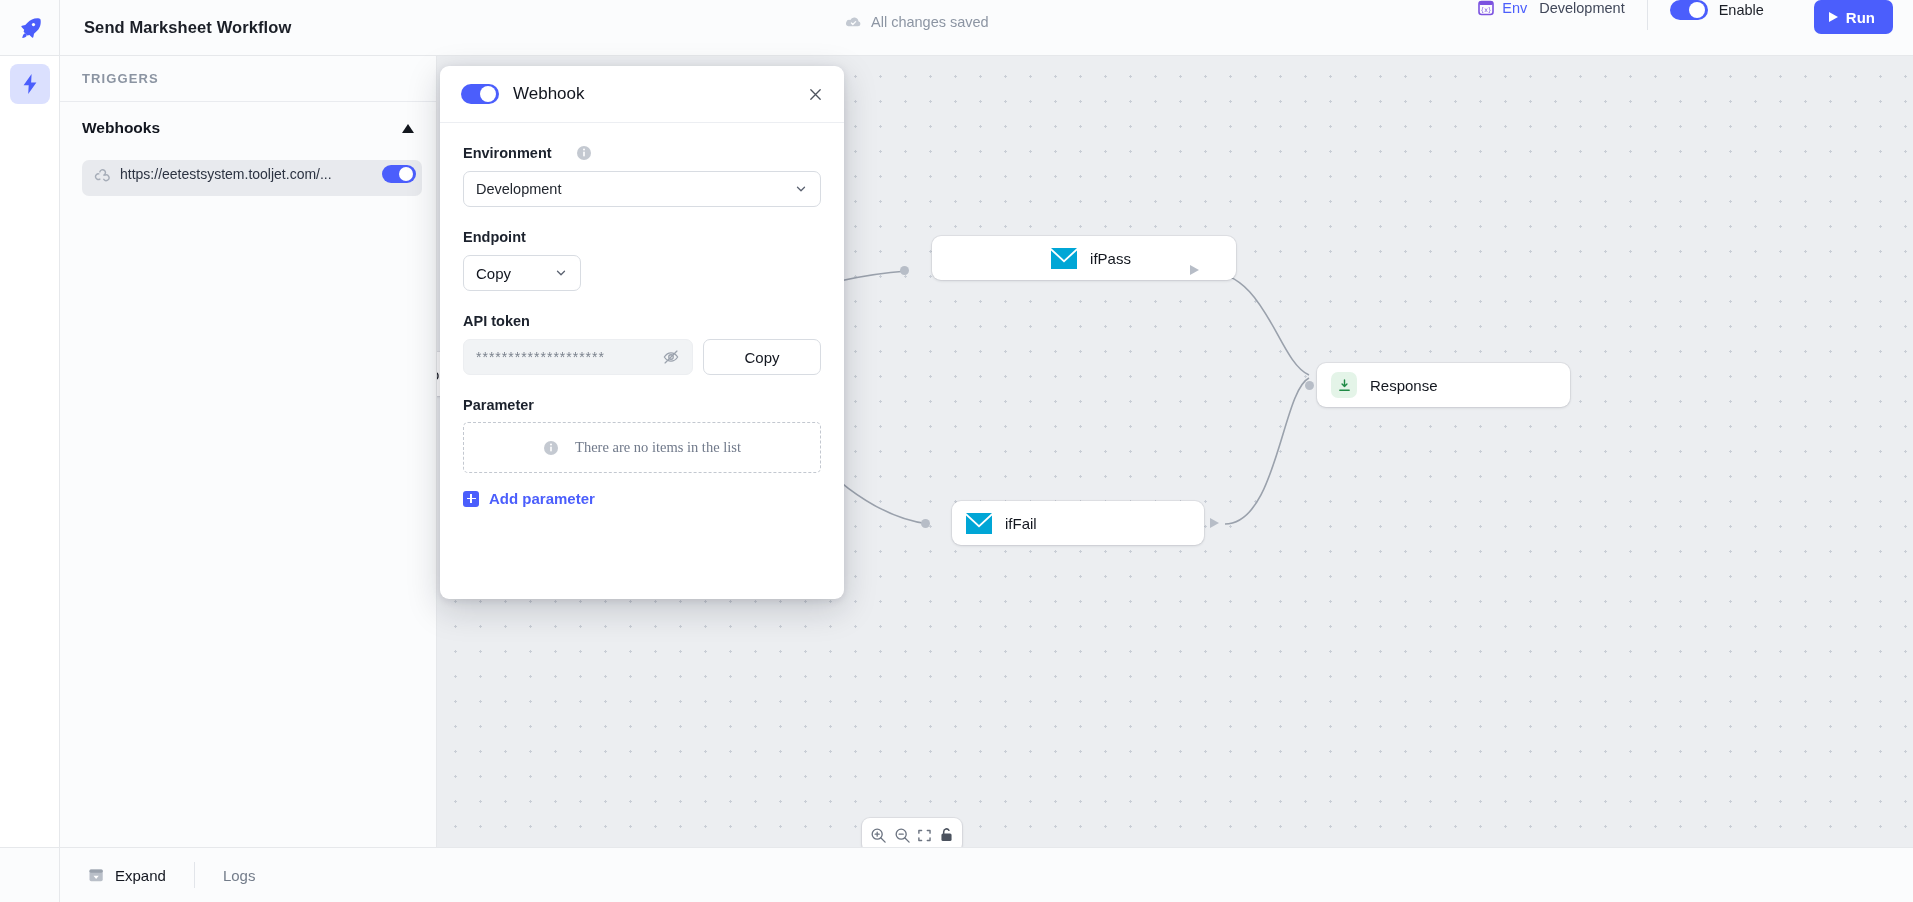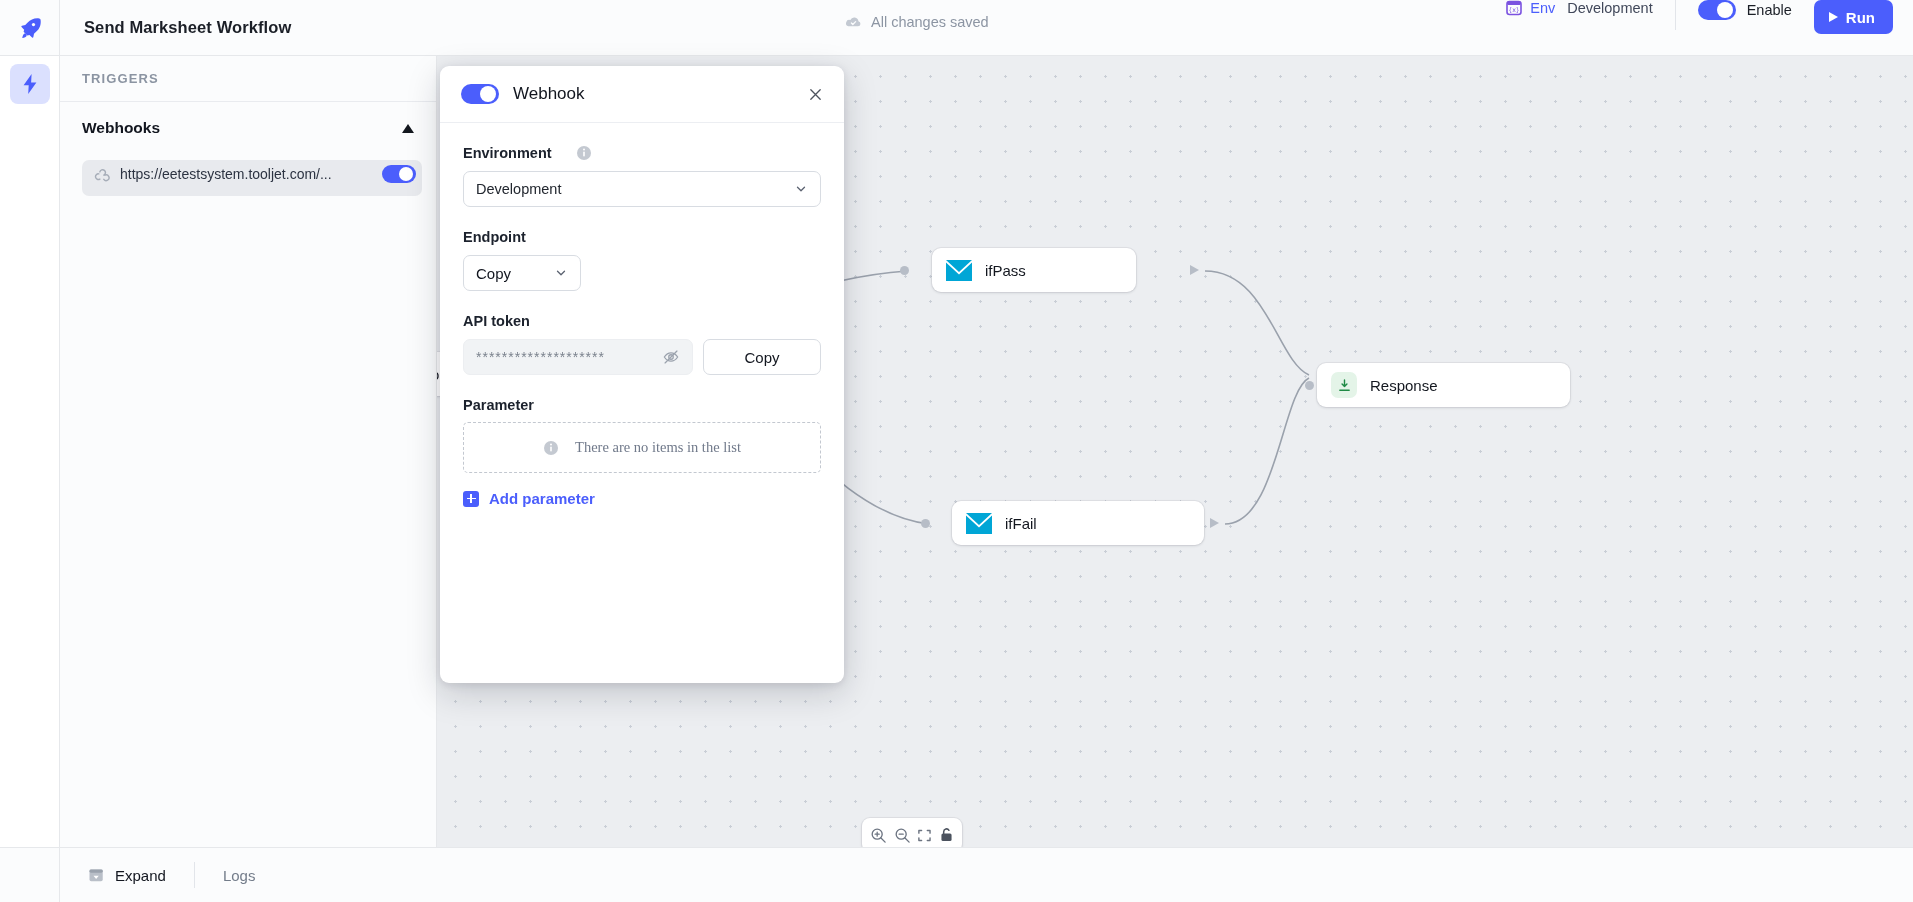--- a/index.html
+++ b/index.html
@@ -60,20 +60,21 @@
   .switch.sm .knob { width: 14px; height: 14px; left: 17px; top: 2px; }
 
   .run-btn {
     display: flex; align-items: center; gap: 8px;
     background: #4b5efc; color: #fff;
     border: none; border-radius: 7px;
     height: 34px; padding: 0 18px 0 15px;
     font-size: 15px; font-weight: 600;
     font-family: "Liberation Sans", sans-serif;
     cursor: pointer;
+    margin-left: 28px;
   }
   .run-tri {
     width: 0; height: 0;
     border-left: 9px solid #fff;
     border-top: 5.5px solid transparent;
     border-bottom: 5.5px solid transparent;
   }
 
   
   .rail {
@@ -166,21 +167,21 @@
     background: #fff; border-radius: 8px;
     box-shadow: 0 1px 3px rgba(18,24,40,.14), 0 0 0 1px rgba(20,26,44,.05);
     display: flex; align-items: center; justify-content: space-around;
     z-index: 15; padding: 0 5px;
   }
   .zoombar svg { display: block; }
 
   
   .modal {
     position: absolute; left: 440px; top: 66px;
-    width: 404px; height: 617px;
+    width: 404px; height: 533px;
     background: #ffffff; border-radius: 9px;
     box-shadow: 0 10px 34px rgba(16,24,40,.18), 0 2px 8px rgba(16,24,40,.10);
     z-index: 60;
   }
   .modal-head {
     height: 57px; display: flex; align-items: center;
     padding: 0 14px 0 21px; border-bottom: 1px solid #eceef2;
   }
   .modal-title { font-size: 17px; font-weight: 500; color: #12161f; margin-left: 14px; flex: 1; }
   .close-btn {
@@ -343,21 +344,21 @@
     <path d="M788 468 C 840 468, 845 335, 872 322" fill="none" stroke="#9aa1ac" stroke-width="1.6"></path>
   </svg>
 
   <div class="node" style="left:-40px; top:296px; width:250px;">
     <span class="node-label plain">If condition</span>
   </div>
   <span class="tri-r tri-green" style="left:212px; top:256px;"></span>
   <span class="tri-r tri-red" style="left:212px; top:287px;"></span>
 
   <span class="port" style="left:463px; top:210px;"></span>
-  <div class="node" style="left:495px; top:192px; width:204px;">
+  <div class="node" style="left:495px; top:180px; width:304px;justify-content:center;">
     <svg class="mail-ico" viewBox="0 0 26 21">
       <rect x="0" y="0" width="26" height="21" fill="#00a6d6"></rect>
       <path d="M0 0 L13 12 L26 0 L26 2.5 L13 14.5 L0 2.5 Z" fill="#ffffff"></path>
     </svg>
     <span class="node-label">ifPass</span>
   </div>
   <span class="tri-r" style="left:753px; top:209px;"></span>
 
   <span class="port" style="left:484px; top:463px;"></span>
   <div class="node" style="left:515px; top:445px; width:252px;">

